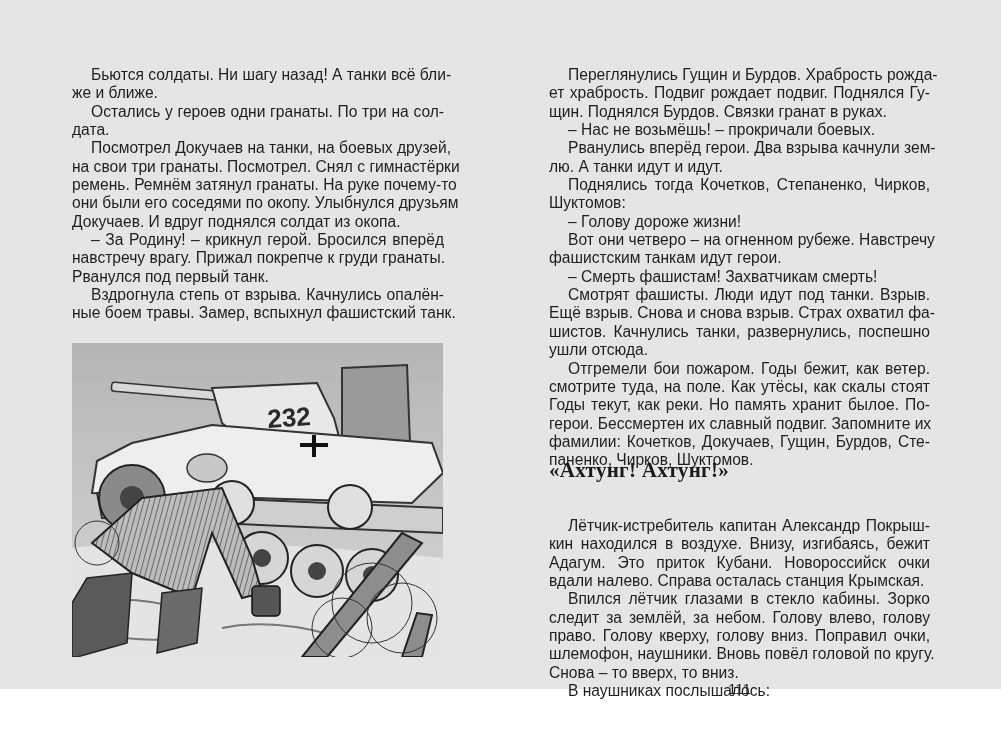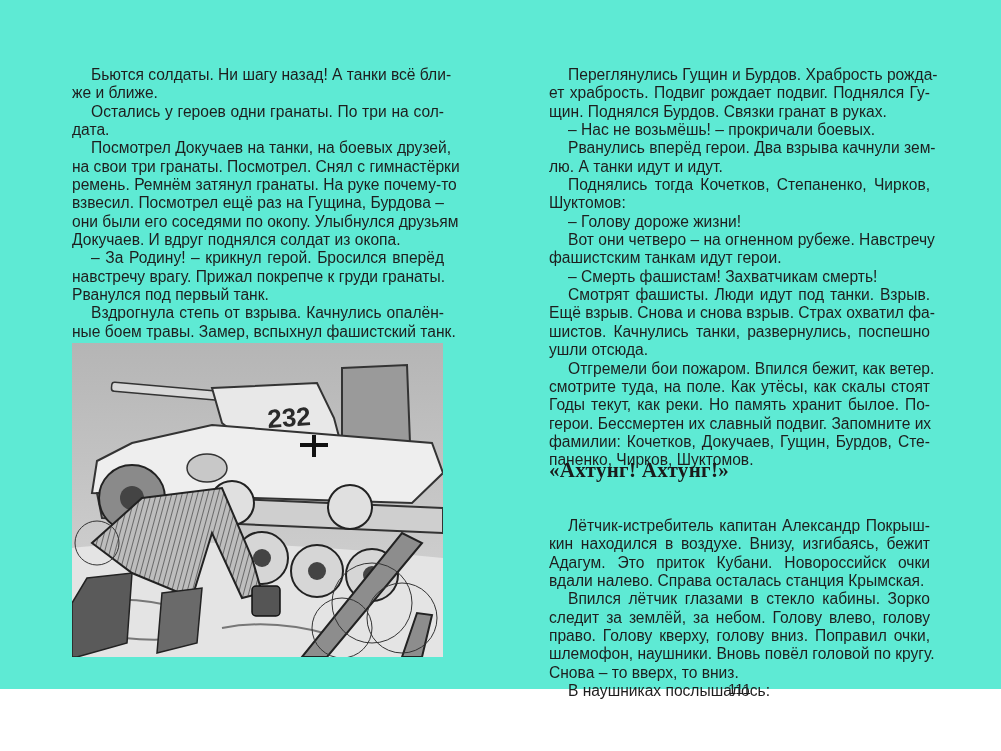--- a/index.html
+++ b/index.html
@@ -1,17 +1,17 @@
 <!DOCTYPE html>
 <html><head>
 <meta charset="utf-8">
 <style>
   html, body { margin: 0; padding: 0; background: #ffffff; }
   body { width: 1001px; height: 751px; position: relative; overflow: hidden; }
-  .page { position: absolute; top: 0; height: 689px; background: #5eead4; }
+  .page { position: absolute; top: 0; height: 689px; background: #e5e5e5; }
   .page-left { left: 0; width: 500px; }
   .page-right { left: 500px; width: 501px; }
   .column {
     position: absolute;
     font-family: "Liberation Sans", sans-serif;
     font-size: 15.6px;
     line-height: 18.35px;
     color: #1e1e1e;
     text-align: justify;
     hyphens: manual;
@@ -48,21 +48,20 @@
 
 <div class="page page-left">
   <div class="column col-left" id="left-col">
       <span class="line indent">Бьются солдаты. Ни шагу назад! А танки всё бли-</span>
       <span class="line last">же и ближе.</span>
       <span class="line indent">Остались у героев одни гранаты. По три на сол-</span>
       <span class="line last">дата.</span>
       <span class="line indent">Посмотрел Докучаев на танки, на боевых друзей,</span>
       <span class="line">на свои три гранаты. Посмотрел. Снял с гимнастёрки</span>
       <span class="line">ремень. Ремнём затянул гранаты. На руке почему-то</span>
-      <span class="line">взвесил. Посмотрел ещё раз на Гущина, Бурдова –</span>
       <span class="line">они были его соседями по окопу. Улыбнулся друзьям</span>
       <span class="line last">Докучаев. И вдруг поднялся солдат из окопа.</span>
       <span class="line indent">– За Родину! – крикнул герой. Бросился вперёд</span>
       <span class="line">навстречу врагу. Прижал покрепче к груди гранаты.</span>
       <span class="line last">Рванулся под первый танк.</span>
       <span class="line indent">Вздрогнула степь от взрыва. Качнулись опалён-</span>
       <span class="line">ные боем травы. Замер, вспыхнул фашистский танк.</span>
     </div>
 
   <div class="illustration">
@@ -136,21 +135,21 @@
       <span class="line indent">Поднялись тогда Кочетков, Степаненко, Чирков,</span>
       <span class="line last">Шуктомов:</span>
       <span class="line indent last">– Голову дороже жизни!</span>
       <span class="line indent">Вот они четверо – на огненном рубеже. Навстречу</span>
       <span class="line last">фашистским танкам идут герои.</span>
       <span class="line indent last">– Смерть фашистам! Захватчикам смерть!</span>
       <span class="line indent">Смотрят фашисты. Люди идут под танки. Взрыв.</span>
       <span class="line">Ещё взрыв. Снова и снова взрыв. Страх охватил фа-</span>
       <span class="line">шистов. Качнулись танки, развернулись, поспешно</span>
       <span class="line last">ушли отсюда.</span>
-      <span class="line indent">Отгремели бои пожаром. Впился бежит, как ветер.</span>
+      <span class="line indent">Отгремели бои пожаром. Годы бежит, как ветер.</span>
       <span class="line">смотрите туда, на поле. Как утёсы, как скалы стоят</span>
       <span class="line">Годы текут, как реки. Но память хранит былое. По-</span>
       <span class="line">герои. Бессмертен их славный подвиг. Запомните их</span>
       <span class="line">фамилии: Кочетков, Докучаев, Гущин, Бурдов, Сте-</span>
       <span class="line last">паненко, Чирков, Шуктомов.</span>
     </div>
   <div class="heading">«Ахтунг! Ахтунг!»</div>
   <div class="column col-right-2" id="chapter-col">
       <span class="line indent">Лётчик-истребитель капитан Александр Покрыш-</span>
       <span class="line">кин находился в воздухе. Внизу, изгибаясь, бежит</span>

